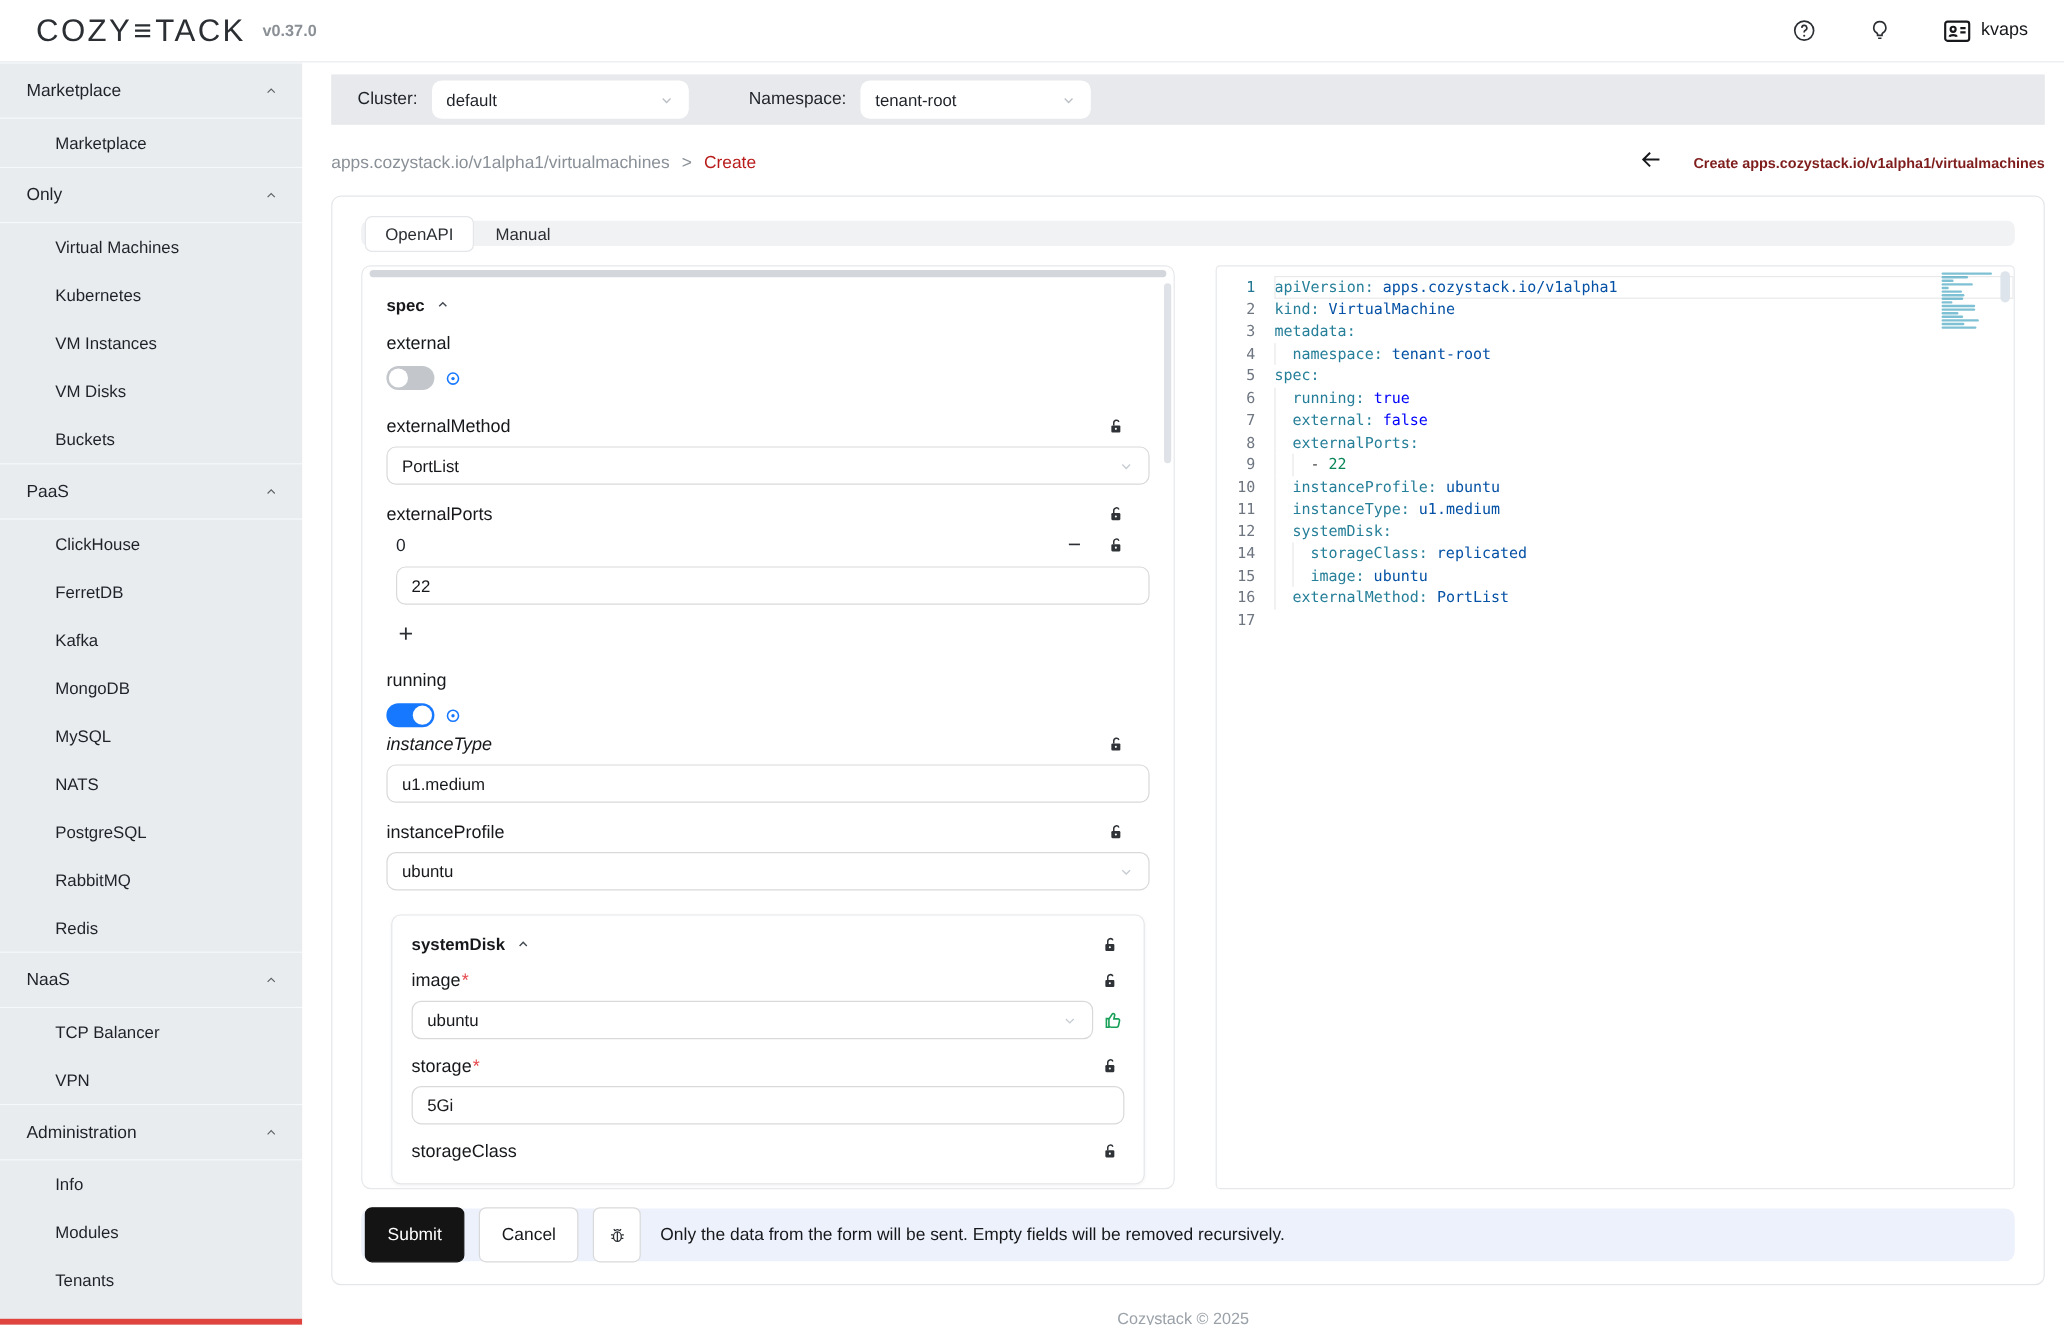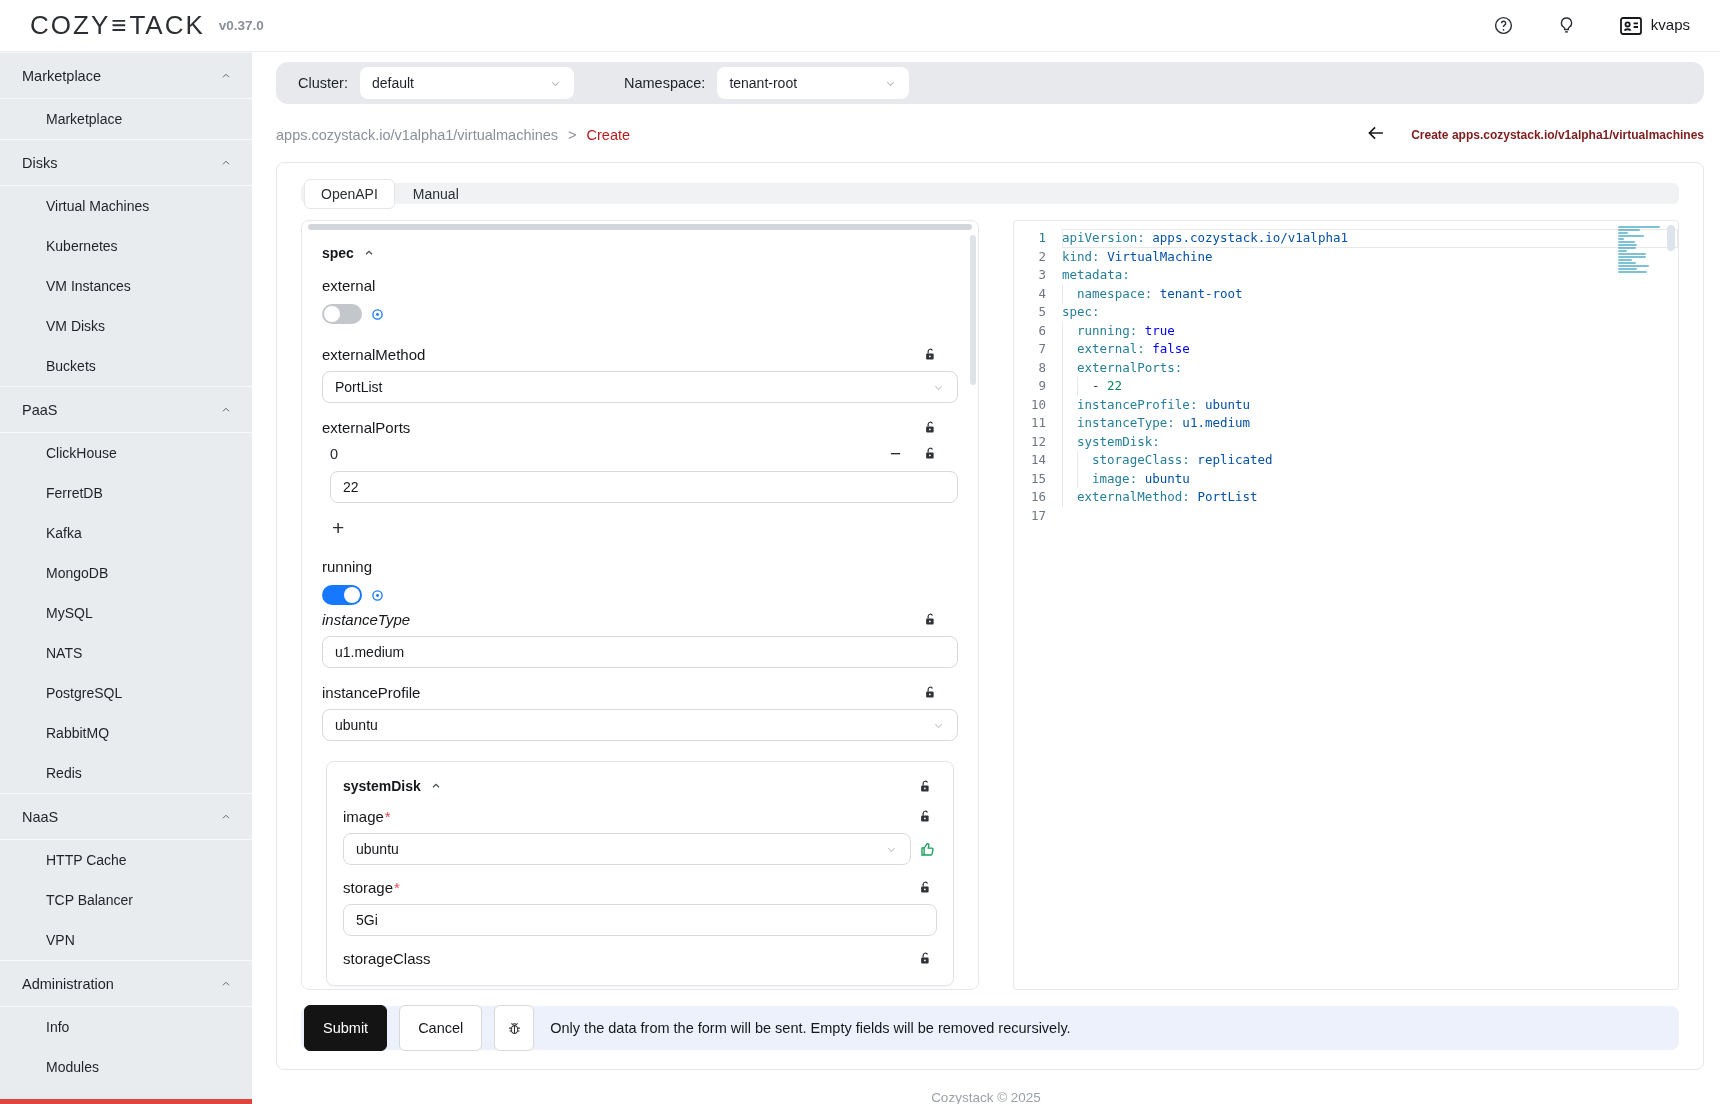--- a/index.html
+++ b/index.html
@@ -21,21 +21,21 @@
   
   .sidebar{ position:absolute; top:52px; left:0; bottom:0; width:252px; background:#e9ecef; overflow:hidden; }
   .sgroup{ border-top:1px solid #f6f8fa; }
   .sgroup-h{ height:46px; display:flex; align-items:center; justify-content:space-between;
     padding:0 20px 0 22px; font-size:14.5px; color:#1f2329; border-bottom:1px solid #f6f8fa; cursor:pointer;}
   .sitem{ height:40px; display:flex; align-items:center; padding-left:46px; font-size:14px; color:#1f2329; cursor:pointer;}
   .side-red{ position:absolute; bottom:0; left:0; right:0; height:5px; background:#e0443e; }
 
   
   .main{ position:absolute; top:52px; left:252px; right:0; bottom:0; background:#fff; }
-  .ctxbar{ margin:10px 16px 0 24px; height:42px; background:#e7e9ec; border-radius:12px;
+  .ctxbar{ margin:10px 16px 0 24px; height:42px; background:#e7e9ec; border-radius:0;
     display:flex; align-items:center; padding:0 22px; gap:12px; font-size:14.5px;}
   .sel{ background:#fff; border-radius:8px; height:32px; display:flex; align-items:center;
     justify-content:space-between; padding:0 12px; font-size:14px; cursor:pointer; }
   .sel .chev{ color:#b9bec4; display:flex; }
   .sel.cluster{ width:214px; } .sel.ns{ width:192px; margin-right:0; }
   .ctx-gap{ width:26px; }
 
   .crumbrow{ margin:18px 16px 14px 24px; display:flex; align-items:center; }
   .crumb{ font-size:14.5px; color:var(--muted); display:flex; gap:10px; align-items:center;}
   .crumb .cur{ color:#b91c1c; }
@@ -153,21 +153,21 @@
         <div class="sgroup-h">
           <span>Marketplace</span>
           <svg width="12" height="12" viewBox="0 0 24 24" fill="none" stroke="#5f6368" stroke-width="2">
             <path d="M6 14.5l6-6 6 6"></path>
           </svg>
         </div>
         <div class="sitem">Marketplace</div>
       </div>
       <div class="sgroup">
         <div class="sgroup-h">
-          <span>Disks</span>
+          <span>Only</span>
           <svg width="12" height="12" viewBox="0 0 24 24" fill="none" stroke="#5f6368" stroke-width="2">
             <path d="M6 14.5l6-6 6 6"></path>
           </svg>
         </div>
         <div class="sitem">Virtual Machines</div>
         <div class="sitem">Kubernetes</div>
         <div class="sitem">VM Instances</div>
         <div class="sitem">VM Disks</div>
         <div class="sitem">Buckets</div>
       </div>
@@ -188,21 +188,20 @@
         <div class="sitem">RabbitMQ</div>
         <div class="sitem">Redis</div>
       </div>
       <div class="sgroup">
         <div class="sgroup-h">
           <span>NaaS</span>
           <svg width="12" height="12" viewBox="0 0 24 24" fill="none" stroke="#5f6368" stroke-width="2">
             <path d="M6 14.5l6-6 6 6"></path>
           </svg>
         </div>
-        <div class="sitem">HTTP Cache</div>
         <div class="sitem">TCP Balancer</div>
         <div class="sitem">VPN</div>
       </div>
       <div class="sgroup">
         <div class="sgroup-h">
           <span>Administration</span>
           <svg width="12" height="12" viewBox="0 0 24 24" fill="none" stroke="#5f6368" stroke-width="2">
             <path d="M6 14.5l6-6 6 6"></path>
           </svg>
         </div>

